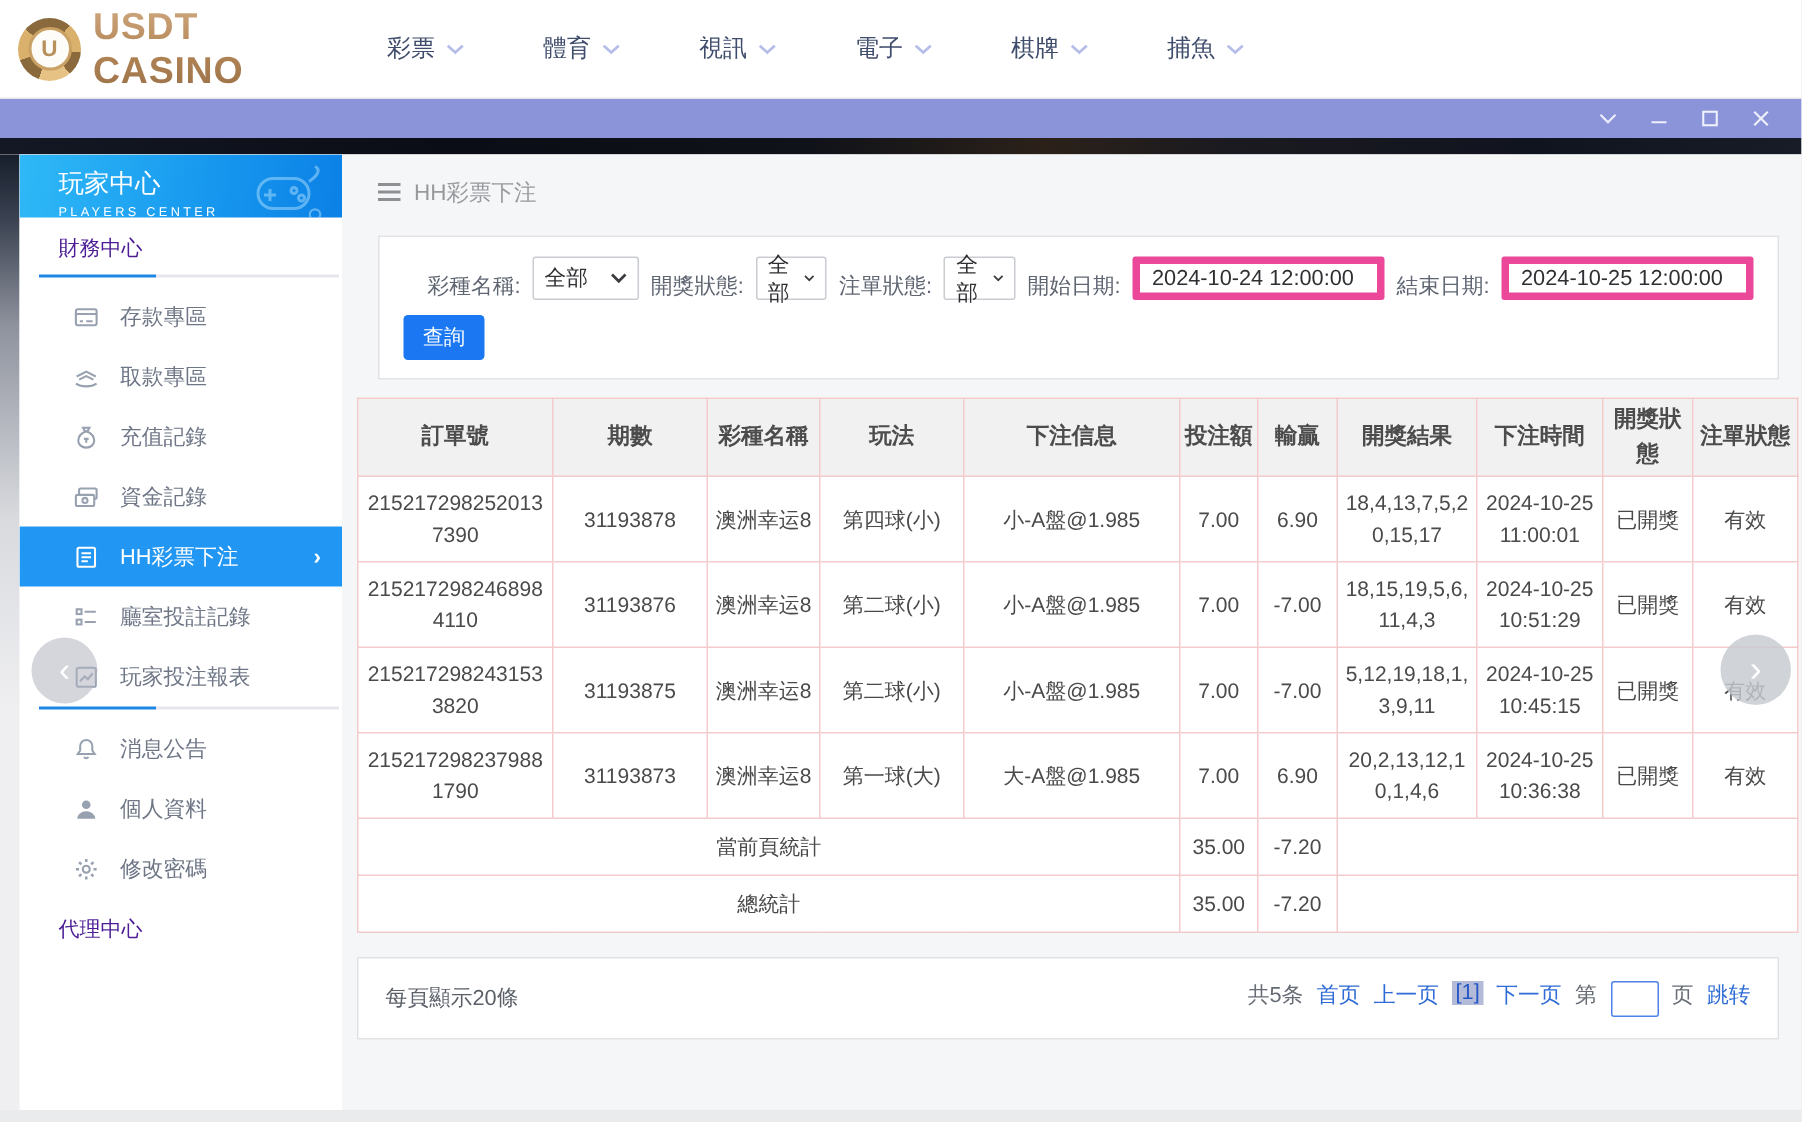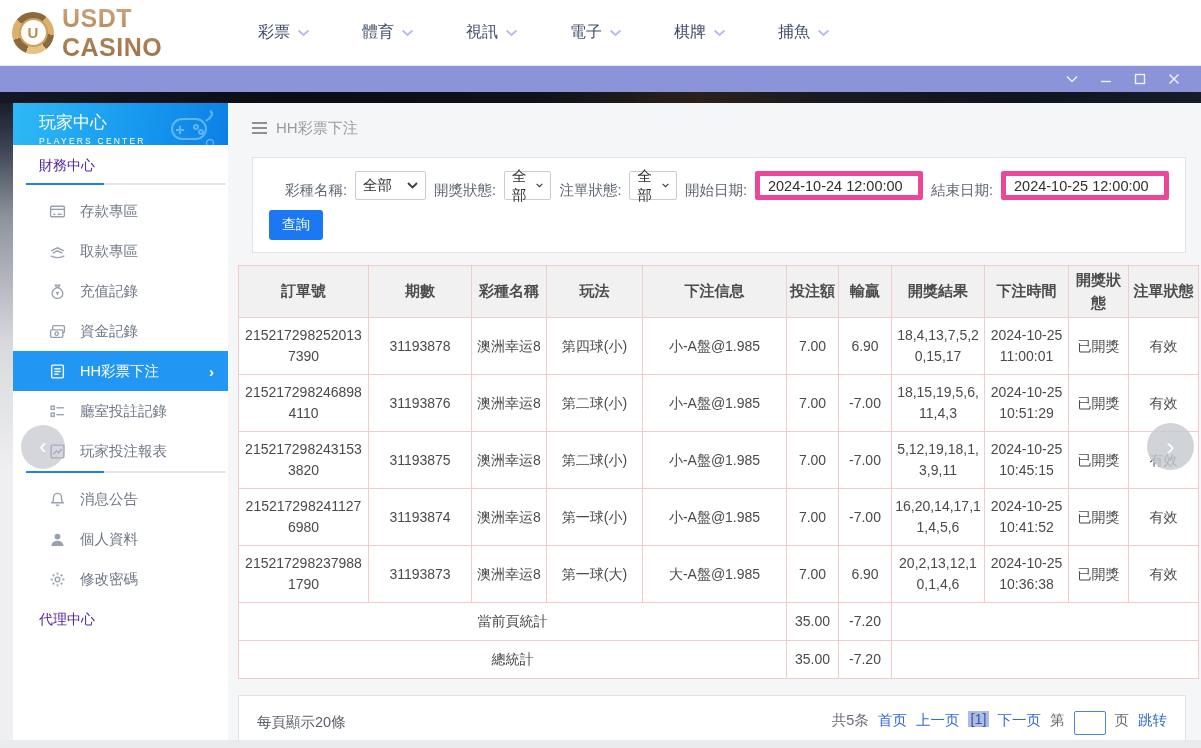--- a/index.html
+++ b/index.html
@@ -443,33 +443,20 @@
             <td class="data">第二球(小)</td>
             <td class="data">小-A盤@1.985</td>
             <td class="data">7.00</td>
             <td class="data">-7.00</td>
             <td class="data">5,12,19,18,1,3,9,11</td>
             <td class="data">2024-10-25 10:45:15</td>
             <td class="data">已開獎</td>
             <td class="data">有效</td>
           </tr>
           <tr>
-            <td class="data">2152172982411276980</td>
-            <td class="data">31193874</td>
-            <td class="data">澳洲幸运8</td>
-            <td class="data">第一球(小)</td>
-            <td class="data">小-A盤@1.985</td>
-            <td class="data">7.00</td>
-            <td class="data">-7.00</td>
-            <td class="data">16,20,14,17,11,4,5,6</td>
-            <td class="data">2024-10-25 10:41:52</td>
-            <td class="data">已開獎</td>
-            <td class="data">有效</td>
-          </tr>
-          <tr>
             <td class="data">2152172982379881790</td>
             <td class="data">31193873</td>
             <td class="data">澳洲幸运8</td>
             <td class="data">第一球(大)</td>
             <td class="data">大-A盤@1.985</td>
             <td class="data">7.00</td>
             <td class="data">6.90</td>
             <td class="data">20,2,13,12,10,1,4,6</td>
             <td class="data">2024-10-25 10:36:38</td>
             <td class="data">已開獎</td>

